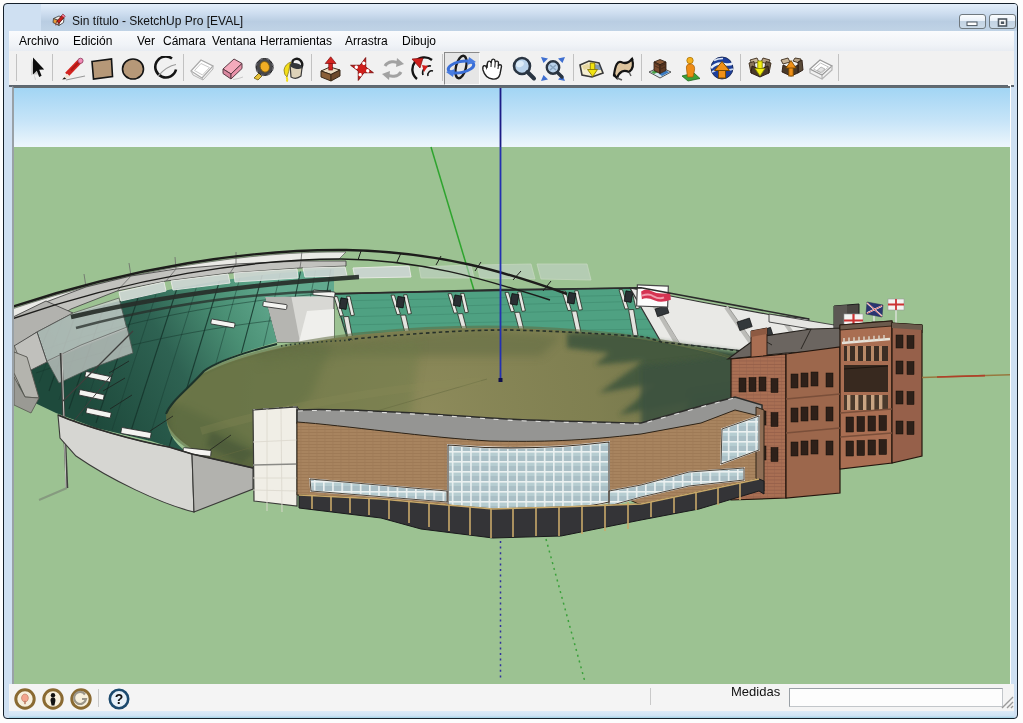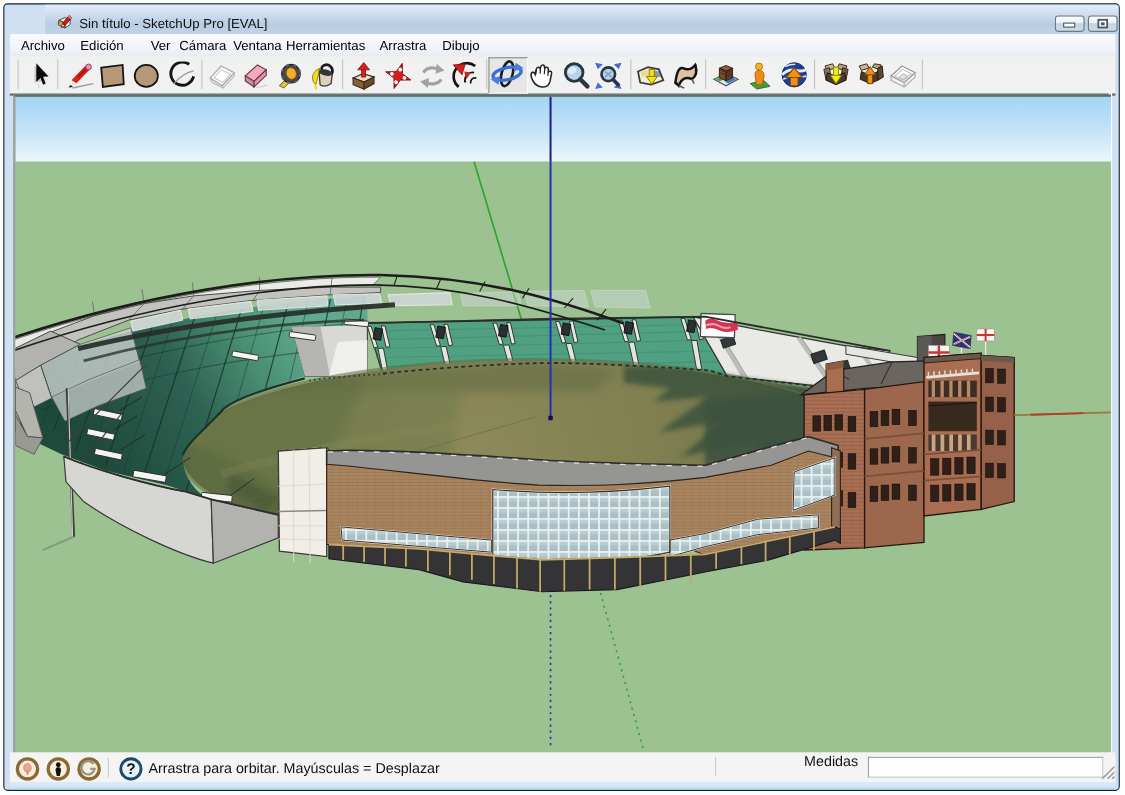--- a/index.html
+++ b/index.html
@@ -671,21 +671,20 @@
       <circle cx="41" cy="7.2" r="2.2" fill="#111"></circle>
       <path d="M41,9.5 c2.4,0 2.6,2 2.4,3.5 l-1,4.5 l-2.8,0 l-1,-4.5 c-0.2,-1.5 0,-3.5 2.4,-3.5 Z" fill="#111"></path>
       <circle cx="69" cy="11" r="9.2" fill="#f7efdd" stroke="#8a6a32" stroke-width="3"></circle>
       <path d="M73,6.5 A6,6 0 1 0 74,11 L70,11" fill="none" stroke="#9a958a" stroke-width="2.2"></path>
     </svg>
     <div class="ssep" style="left:89px;top:5px;height:18px"></div>
     <svg style="position:absolute;left:99px;top:4px" width="22" height="22" viewBox="0 0 22 22">
       <circle cx="11" cy="11" r="9.2" fill="#e8f1f8" stroke="#1c4a6e" stroke-width="2.6"></circle>
       <text x="11" y="16" font-family="Liberation Sans,sans-serif" font-size="14" font-weight="bold" fill="#111" text-anchor="middle">?</text>
     </svg>
-    <div style="position:absolute;left:126px;top:7px">Arrastra para orbitar. Mayúsculas = Desplazar</div>
     <div class="ssep" style="left:641px;top:4px;height:17px"></div>
     <div style="position:absolute;left:722px;top:0">Medidas</div>
     <div style="position:absolute;left:780px;top:4px;width:214px;height:19px;background:#fdfdfd;border:1px solid #9aa0a6;border-right-color:#c2c6ca;border-bottom-color:#c2c6ca;box-sizing:border-box"></div>
     <svg style="position:absolute;left:992px;top:12px" width="13" height="13" viewBox="0 0 13 13">
       <path d="M12,1 L1,12 M12,6 L6,12 M12,10 L10,12" stroke="#9a9a9a" stroke-width="1.4"></path>
     </svg>
   </div>
   <div id="framebottom"></div>
 </div>
 

